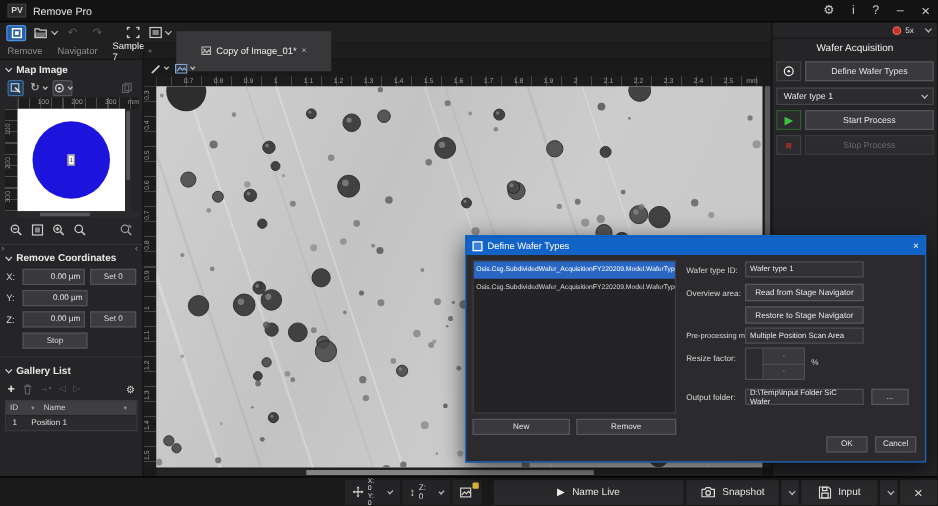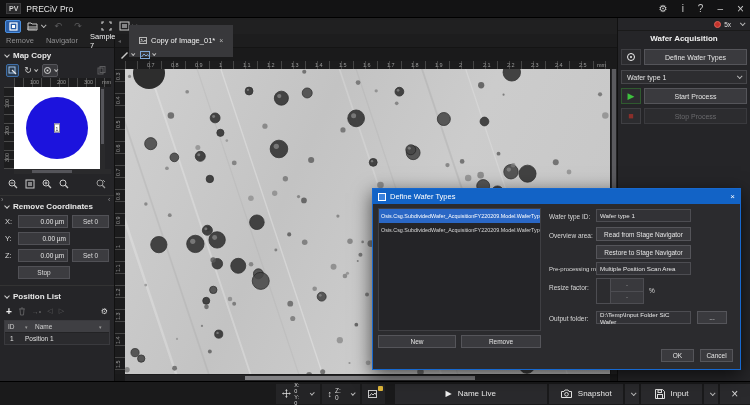--- a/index.html
+++ b/index.html
@@ -73,41 +73,41 @@
   .ptable .hd{display:flex;background:#3f3f43;color:#d0d0d0;height:11px;align-items:center;}
   .ptable .hd .c1{width:20px;padding-left:3px;}
   .ptable .hd .c2{flex:1;}
   .ptable .hd .f{width:10px;color:#9a9a9a;font-size:5px;}
   .prow{display:flex;height:12px;align-items:center;background:#2b2b2e;border-top:1px solid #232325;color:#e0e0e0;}
   .prow .c1{width:20px;padding-left:5px;}
   .prow .c2{flex:1;}
 
   
   .doc-tabbar{display:flex;align-items:center;height:14px;background:#1d1d1e;border-bottom:1px solid #141414;}
-  .doc-tab{display:flex;align-items:center;gap:4px;height:32px;padding:0 10px;background:#38383b;color:#f0f0f0;font-size:7.5px;margin-left:8px;}
+  .doc-tab{display:flex;align-items:center;gap:4px;height:32px;padding:0 20px;background:#38383b;color:#f0f0f0;font-size:7.5px;margin-left:20px;}
   .doc-tab .x{color:#b8b8b8;font-size:7px;}
   .doc-mini{display:flex;align-items:center;gap:6px;height:13px;padding:0 5px;background:#1a1a1b;}
   .doc-ruler-top{position:absolute;left:10px;top:27px;right:7px;height:8px;background:#1c1c1d;font-size:5.5px;color:#9a9a9a;
      background-image:repeating-linear-gradient(90deg,#454545 0 1px,transparent 1px 12px);}
   .doc-ruler-top span{position:absolute;top:1px;}
   .doc-ruler-left{position:absolute;left:0;top:35px;width:10px;bottom:7px;background:#1c1c1d;font-size:5.5px;color:#9a9a9a;
      background-image:repeating-linear-gradient(180deg,#454545 0 1px,transparent 1px 12px);}
   .doc-ruler-left span{position:absolute;left:1px;transform:rotate(-90deg);transform-origin:2px 3px;white-space:nowrap;}
   .doc-canvas{position:absolute;left:10px;top:35px;right:7px;bottom:7px;overflow:hidden;
      background:linear-gradient(115deg,#d0d0d0,#c3c3c3 35%,#cccccc 60%,#c6c6c6);}
   .doc-vscroll{position:absolute;right:0;top:35px;width:6px;bottom:7px;background:#252527;}
   .doc-vscroll i{position:absolute;left:1px;top:0;width:4px;height:170px;background:#5a5a5e;}
   .doc-hscroll{position:absolute;left:10px;right:7px;bottom:0;height:6px;background:#252527;}
   .doc-hscroll i{position:absolute;top:1px;left:120px;width:230px;height:4px;background:#828285;}
   .collapse-mark{position:absolute;font-size:7px;color:#8f8f91;}
 
   
   .obj-row{display:flex;align-items:center;justify-content:flex-end;gap:3px;height:13px;padding:0 6px;border-bottom:1px solid #1a1a1a;font-size:6.5px;color:#e0e0e0;}
   .obj-dot{width:7px;height:7px;border-radius:50%;background:#c4332b;border:1px solid #e0655c;}
-  .rp-title{height:14px;display:flex;align-items:center;justify-content:center;font-size:8px;font-weight:bold;color:#f0f0f0;}
+  .rp-title{height:14px;display:flex;align-items:center;justify-content:center;font-size:8px;font-weight:normal;color:#f0f0f0;}
   .rp-row{display:flex;align-items:center;gap:3px;margin:4px 3px 0 3px;height:16px;}
   .rp-icon{width:20px;height:16px;background:#2c2c2f;border:1px solid #3f3f43;display:flex;align-items:center;justify-content:center;font-size:9px;}
   .rp-btn{flex:1;height:16px;background:#3a3a3e;border:1px solid #55555a;color:#e4e4e4;font-size:7px;display:flex;align-items:center;justify-content:center;}
   .rp-btn.disabled{background:#2c2c2f;border-color:#3a3a3e;color:#6a6a6d;}
   .rp-select{display:flex;align-items:center;margin:5px 3px 0 3px;height:14px;background:#2d2d30;border:1px solid #46464a;font-size:7px;color:#e4e4e4;padding:0 5px;}
   .rp-select .chev{margin-left:auto;}
   .rec-ic{width:8px;height:8px;border:1.5px solid #f0f0f0;border-radius:50%;position:relative;}
   .rec-ic::after{content:"";position:absolute;left:1.5px;top:1.5px;width:2.5px;height:2.5px;border-radius:50%;background:#f0f0f0;}
 
   
@@ -136,21 +136,21 @@
   .okbtn{width:33px;}
   svg{display:block;}
 </style>
 </head>
 <body>
 
 <div class="app">
 
   <div class="titlebar">
     <span class="logo">PV</span>
-    <span class="apptitle">PRECiV Pro</span>
+    <span class="apptitle">Remove Pro</span>
     <div class="winctl">
       <span>⚙</span>
       <span>i</span>
       <span>?</span>
       <span>–</span>
       <span style="font-size:12px;">×</span>
     </div>
   </div>
 
   <div class="toolbar">
@@ -185,21 +185,21 @@
 
   <div class="lpanel">
     <div class="ltabs">
       <span class="ltab">Remove</span>
       <span class="ltab">Navigator</span>
       <span class="ltab sel">Sample 7</span>
     </div>
 
     <div class="sect-h">
       <span class="caret"></span>
-      <span>Map Copy</span>
+      <span>Map Image</span>
     </div>
 
     <div class="micro-toolbar">
       <div class="mbtn blue">
         <svg width="9" height="9" viewBox="0 0 9 9">
             <rect x="1" y="1" width="6" height="6" fill="none" stroke="#9fc3ea" stroke-width="1"></rect>
             <path d="M4 4 l4 4" stroke="#e8e8e8" stroke-width="1.3"></path>
           </svg>
       </div>
       <div class="mbtn">↻<span class="chev small"></span></div>
@@ -289,21 +289,21 @@
       <span class="stg-lab">Z:</span>
       <div class="valbox">0.00 µm</div>
       <div class="setbtn">Set 0</div>
     </div>
     <div class="stopbtn">Stop</div>
 
     <div class="divline" style="margin-top:6px;"></div>
 
     <div class="sect-h">
       <span class="caret"></span>
-      <span>Position List</span>
+      <span>Gallery List</span>
     </div>
     <div class="plist-toolbar">
       <span style="color:#f0f0f0;font-weight:bold;">+</span>
       <svg width="8" height="9" viewBox="0 0 8 9">
           <path d="M1 2 h6 M3 2 V1 h2 v1 M2 2 l.5 6 h3 l.5-6" fill="none" stroke="#5c5c5e" stroke-width="1"></path>
         </svg>
       <span class="dim" style="font-size:7px;color:#4e7e86;">→•</span>
       <span class="dim" style="font-size:7px;">◁</span>
       <span class="dim" style="font-size:7px;">▷</span>
       <span style="margin-left:auto;font-size:8px;color:#d8d8d8;">⚙</span>

